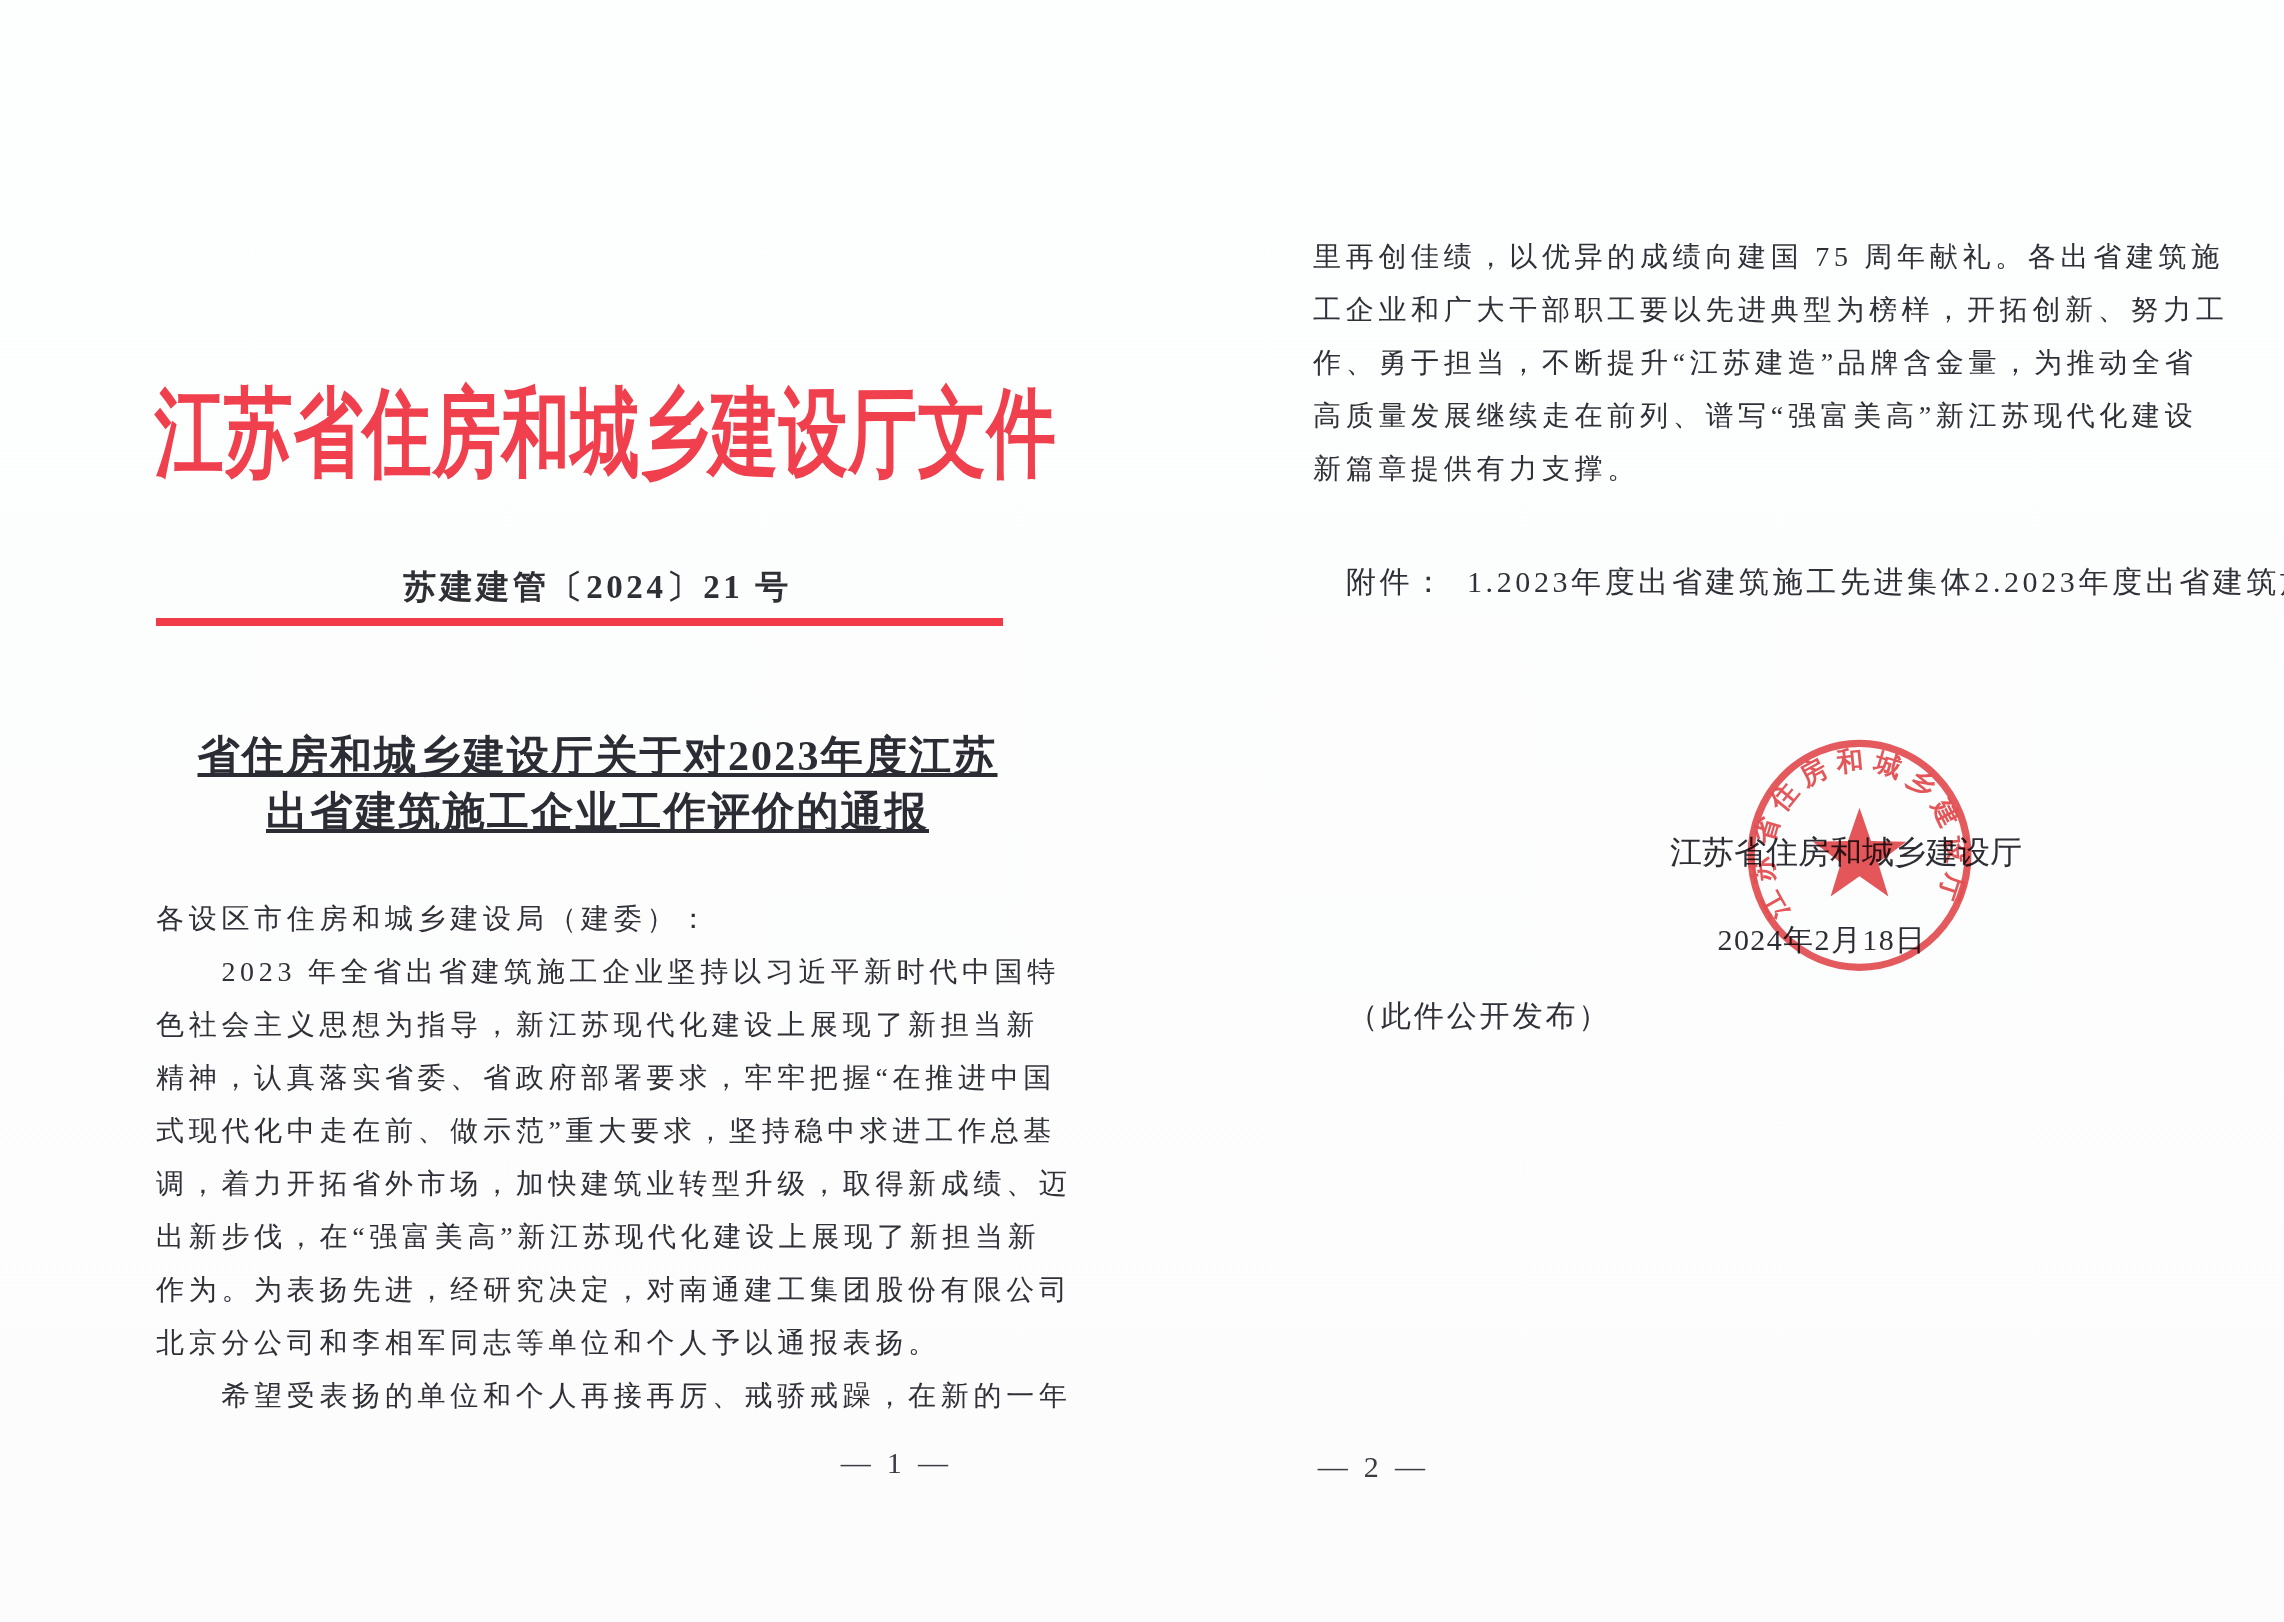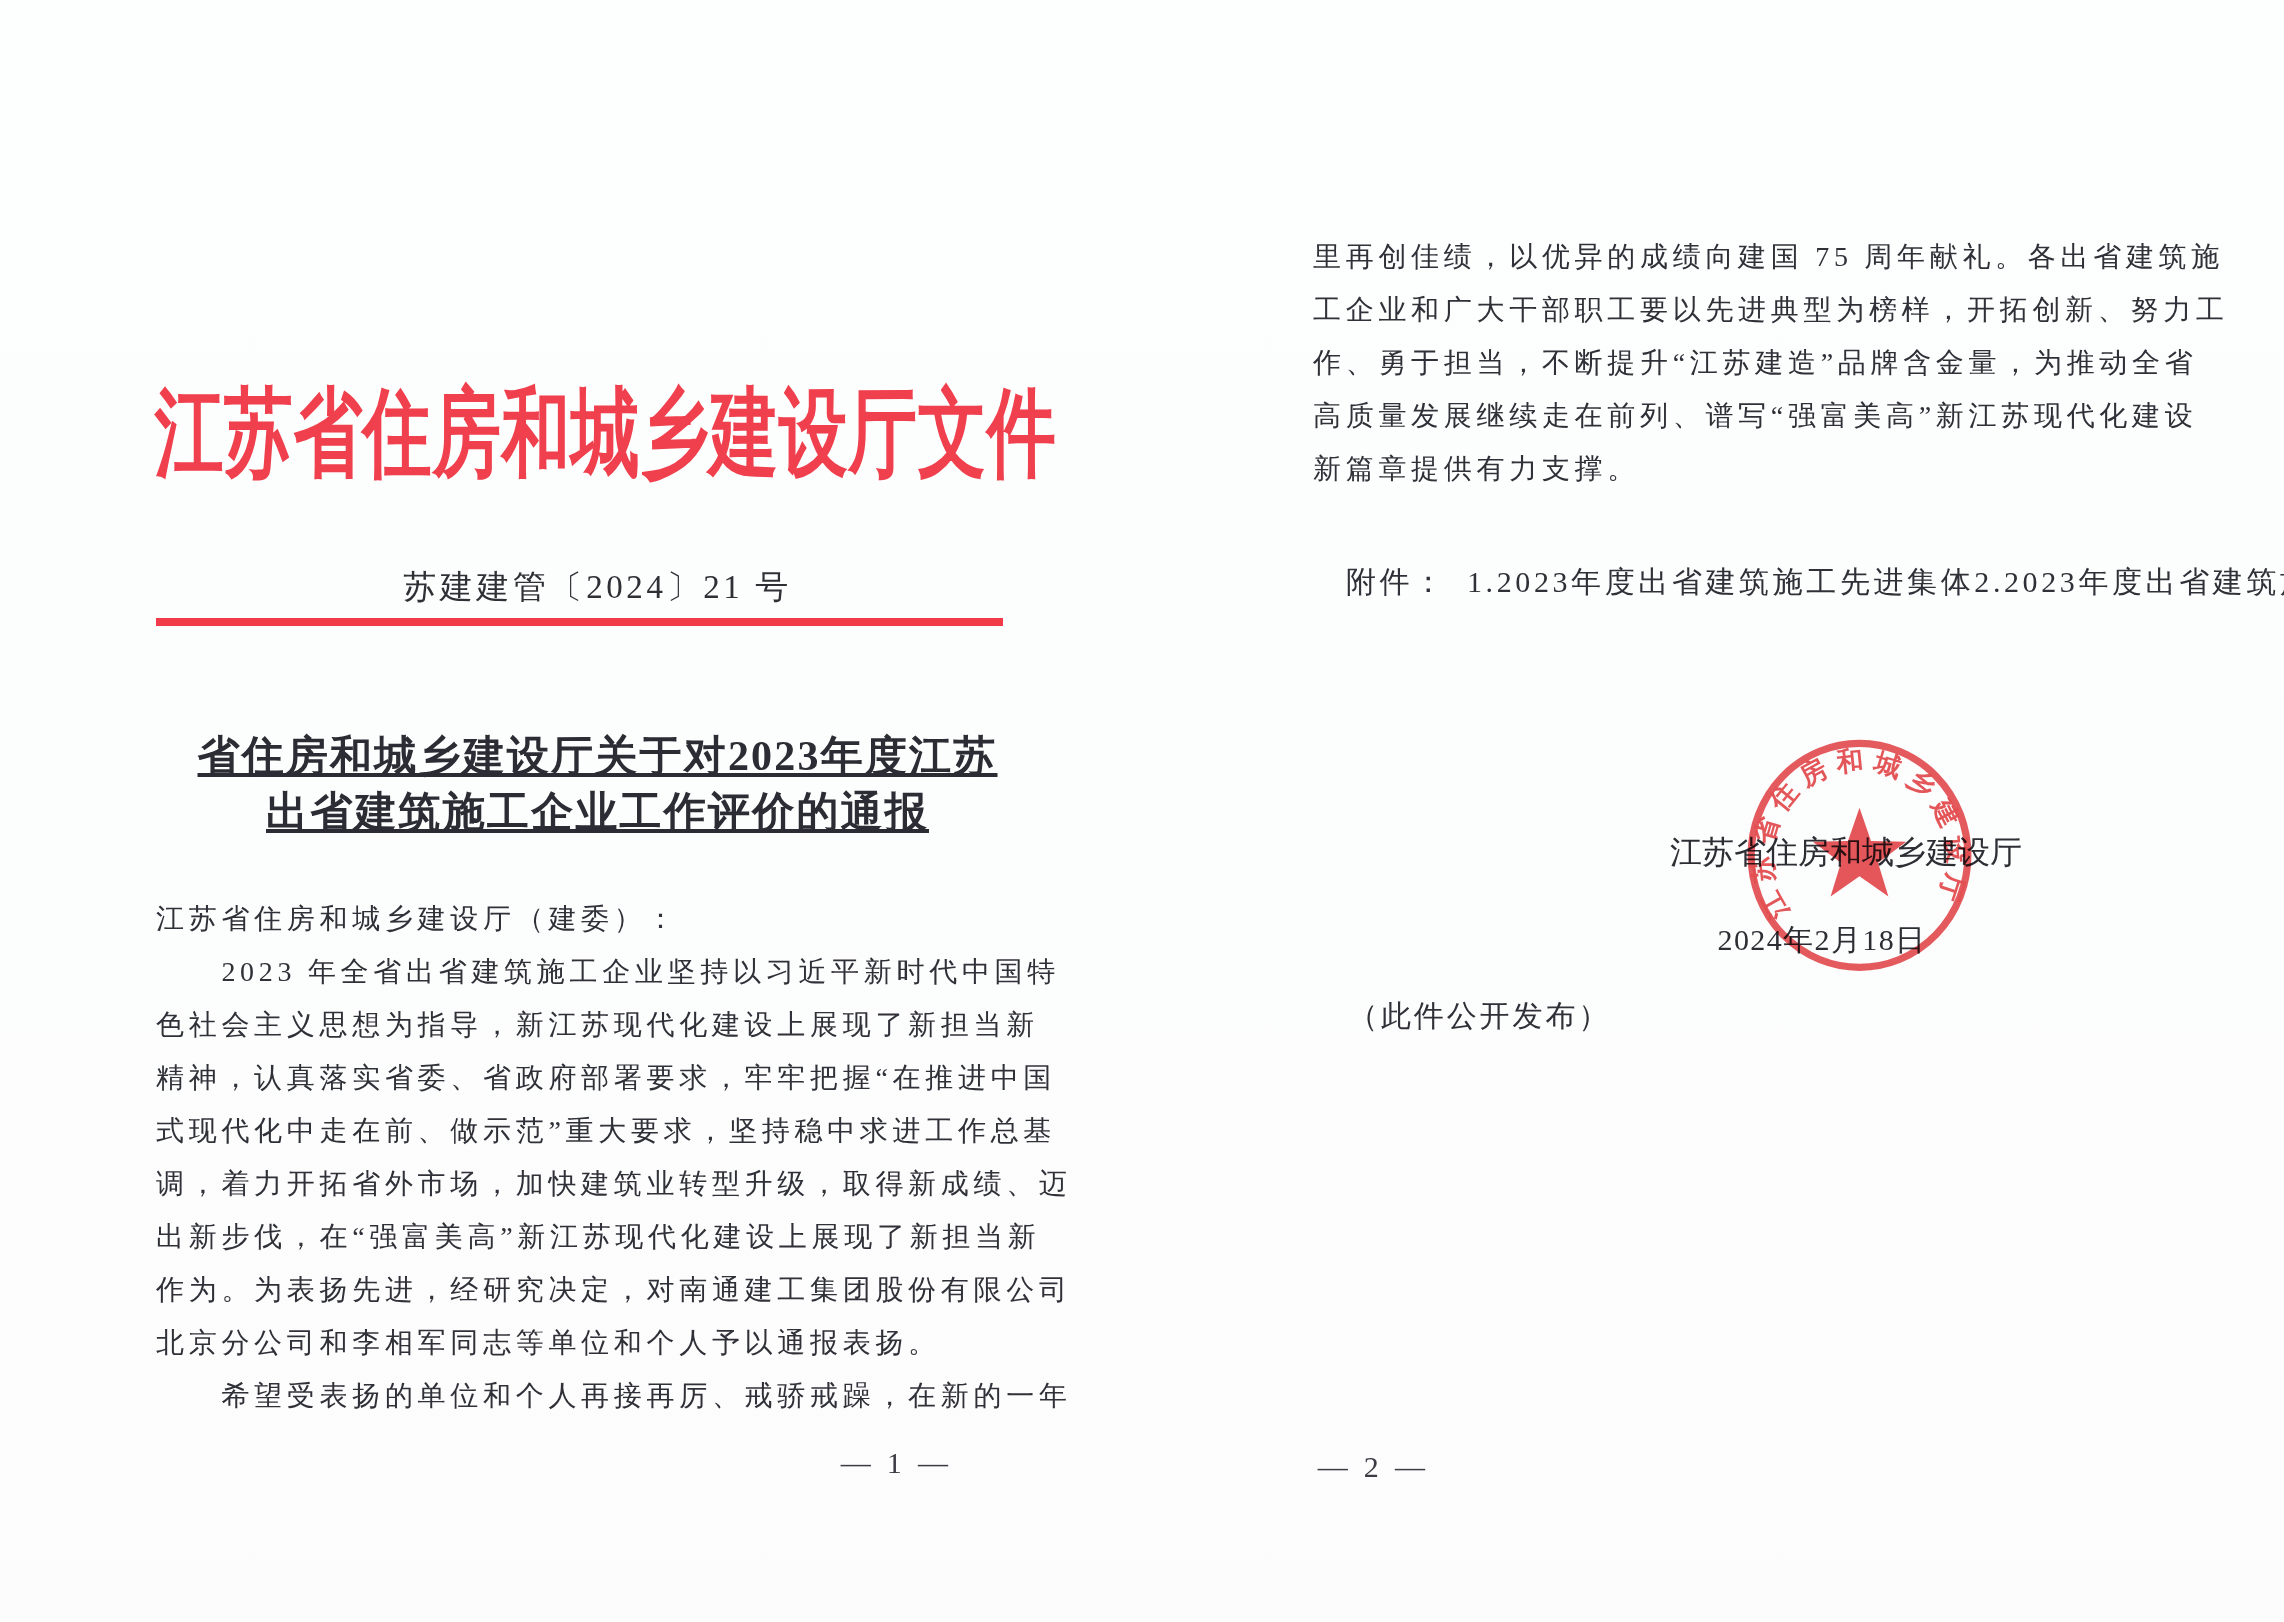--- a/index.html
+++ b/index.html
@@ -15,21 +15,21 @@
   .agency-header{
     top:389px;text-align:right;height:101px;
     font-size:66px;font-weight:bold;color:#f0404d;
     letter-spacing:0.7px;white-space:nowrap;
   }
   .agency-header .stretch{
     display:inline-block;transform:scale(1.04,1.47);transform-origin:center center;
   }
   .doc-number{
     top:565px;text-align:center;font-size:33px;letter-spacing:3.6px;
-    color:#2f2f36;white-space:nowrap;
+    color:#2f2f36;white-space:nowrap;font-weight:bold;
   }
   .red-line{
     position:absolute;left:156px;top:618px;width:847px;height:8px;
     background:#f23b49;
   }
   .doc-title{
     top:728px;text-align:center;font-weight:bold;color:#2c2c34;
     font-size:42px;line-height:56px;letter-spacing:2.2px;white-space:nowrap;text-decoration:underline;
   }
   .bodytext{font-size:28px;letter-spacing:4.7px;white-space:nowrap;color:#303038;}
@@ -79,21 +79,21 @@
   <div class="col1 doc-number abs">苏建建管〔2024〕21 号</div>
 
   <div class="red-line"></div>
 
   <div class="col1 doc-title abs">
     <div>省住房和城乡建设厅关于对2023年度江苏</div>
     <div>出省建筑施工企业工作评价的通报</div>
   </div>
 
   <div class="col1 bodytext body1 abs">
-      <div>江苏省住房和城乡建设厅（建委）：</div>
+      <div>各设区市住房和城乡建设局（建委）：</div>
       <div>　　2023 年全省出省建筑施工企业坚持以习近平新时代中国特</div>
       <div>色社会主义思想为指导，新江苏现代化建设上展现了新担当新</div>
       <div>精神，认真落实省委、省政府部署要求，牢牢把握“在推进中国</div>
       <div>式现代化中走在前、做示范”重大要求，坚持稳中求进工作总基</div>
       <div>调，着力开拓省外市场，加快建筑业转型升级，取得新成绩、迈</div>
       <div>出新步伐，在“强富美高”新江苏现代化建设上展现了新担当新</div>
       <div>作为。为表扬先进，经研究决定，对南通建工集团股份有限公司</div>
       <div>北京分公司和李相军同志等单位和个人予以通报表扬。</div>
       <div>　　希望受表扬的单位和个人再接再厉、戒骄戒躁，在新的一年</div>
     </div>

